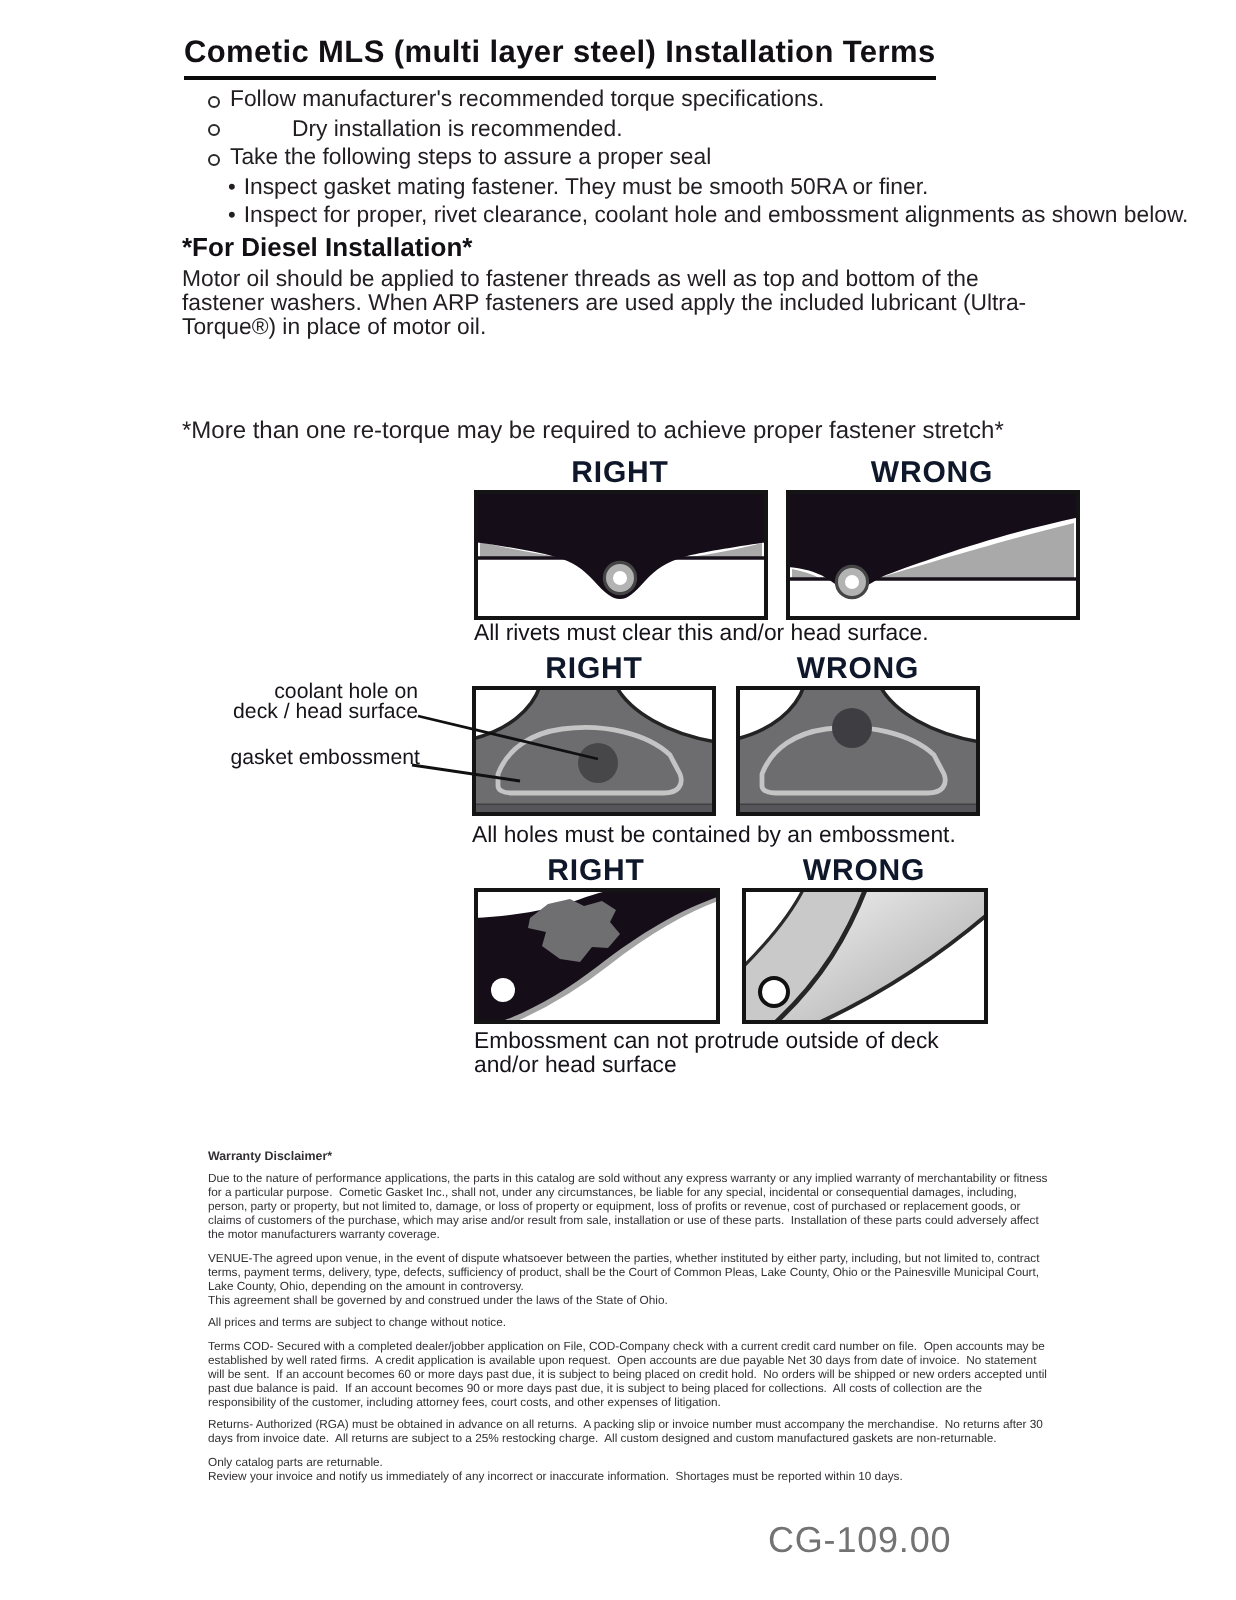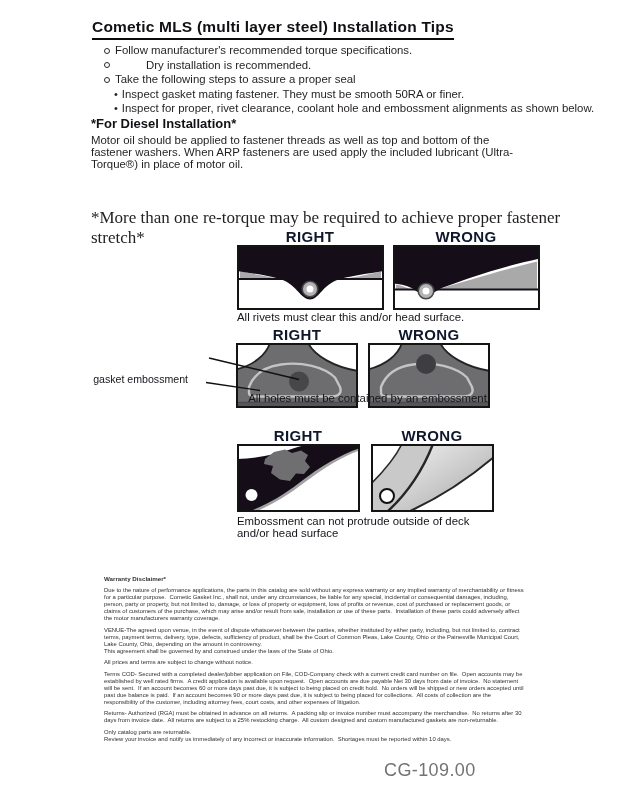--- a/index.html
+++ b/index.html
@@ -11,37 +11,37 @@
   .title{
     font-size:15.5px;font-weight:bold;letter-spacing:.2px;color:#121014;
     border-bottom:2.4px solid #0b0b0b;padding-bottom:2px;display:inline-block;
   }
   .bullet{position:absolute;left:104px;display:flex;align-items:flex-start;gap:5px;font-size:11.4px;line-height:13px;white-space:nowrap;}
   .ring{width:4px;height:4px;border:1.2px solid #2a2a2a;border-radius:50%;margin-top:3.5px;flex:0 0 auto;}
   .sub-bullet{position:absolute;left:114px;display:flex;align-items:flex-start;gap:4px;font-size:11.4px;line-height:13px;white-space:nowrap;}
   .dot{font-size:11px;line-height:12px;margin-top:0px;flex:0 0 auto;}
   .h-diesel{font-size:13px;font-weight:bold;color:#121014;}
   .para{font-size:11.4px;line-height:12.2px;}
-  .note{font-size:17px;font-family:Liberation Serif, serif;}
+  .note{font-size:12px;}
   .hdr{position:absolute;transform:translateX(-50%);font-size:15px;font-weight:bold;letter-spacing:.4px;color:#0f172a;white-space:nowrap;}
   .caption{font-size:11.4px;line-height:12.4px;color:#17131a;}
   .diag-label{font-size:10.6px;line-height:9.6px;text-align:right;color:#17131a;white-space:pre-line;}
   svg{display:block;}
   .fineprint{font-size:5.9px;line-height:7px;color:#333033;width:420px;}
   .fineprint h6{margin:0 0 5px 0;font-size:6.2px;font-weight:bold;}
   .fineprint p{margin:0 0 4.6px 0;white-space:pre-wrap;}
   .pagecode{font-size:18px;letter-spacing:.4px;color:#737373;}
 </style>
 </head>
 <body>
 
 <div class="page">
 
   <div class="abs" style="left:92px;top:18px;">
-    <span class="title">Cometic MLS (multi layer steel) Installation Tips</span>
+    <span class="title">Cometic MLS (multi layer steel) Installation Terms</span>
   </div>
 
   <div class="bullet" style="top:44px;">
     <span class="ring"></span>
     <span>Follow manufacturer's recommended torque specifications.</span>
   </div>
   <div class="bullet" style="top:58.5px;gap:36px;">
     <span class="ring"></span>
     <span>Dry installation is recommended.</span>
   </div>
@@ -85,21 +85,23 @@
     <circle cx="33" cy="46" r="7.8" fill="#b3b3b3" stroke="#454545" stroke-width="1.6"></circle>
     <circle cx="33" cy="46" r="3.5" fill="#ffffff"></circle>
     <rect x="1" y="1" width="145" height="63" fill="none" stroke="#141414" stroke-width="2"></rect>
   </svg>
 
   <div class="abs caption" style="left:237px;top:311px;">All rivets must clear this and/or head surface.</div>
 
   <div class="hdr" style="left:297px;top:326px;">RIGHT</div>
   <div class="hdr" style="left:429px;top:326px;">WRONG</div>
 
-  <div class="abs diag-label" style="left:82px;top:375px;width:106px;">gasket embossment</div>
+  <div class="abs diag-label" style="left:104px;top:342px;width:105px;">coolant hole on
+deck / head surface</div>
+  <div class="abs diag-label" style="left:104px;top:375px;width:106px;">gasket embossment</div>
 
   <svg class="abs" style="left:236px;top:343px;" width="122" height="65" viewBox="0 0 122 65">
     <rect width="122" height="65" fill="#6d6d6f"></rect>
     <path d="M0,0 L34,0 C30,12 18,22 0,26.5 Z" fill="#ffffff" stroke="#232323" stroke-width="1.8" stroke-linejoin="round"></path>
     <path d="M72,0 L122,0 L122,28 C98,24 79,13 72,0 Z" fill="#ffffff" stroke="#232323" stroke-width="1.8" stroke-linejoin="round"></path>
     <path d="M13,50 L13,44 C18,31 30,23.5 45,21.5 C66,18.5 88,24 99,34.5 L104,44 C106,49.5 103,53.5 96,53.5 L20,53.5 C15.5,53.5 13,52 13,50 Z" fill="none" stroke="#c4c4c4" stroke-width="2.4" stroke-linejoin="round"></path>
     <circle cx="63" cy="38.5" r="10" fill="#47474a"></circle>
     <line x1="1" y1="59.3" x2="121" y2="59.3" stroke="#404044" stroke-width="1"></line>
     <rect x="0" y="59.8" width="122" height="5.2" fill="#56565a"></rect>
     <rect x="1" y="1" width="120" height="63" fill="none" stroke="#141414" stroke-width="2"></rect>
@@ -114,21 +116,21 @@
     <line x1="1" y1="59.3" x2="121" y2="59.3" stroke="#404044" stroke-width="1"></line>
     <rect x="0" y="59.8" width="122" height="5.2" fill="#56565a"></rect>
     <rect x="1" y="1" width="120" height="63" fill="none" stroke="#141414" stroke-width="2"></rect>
   </svg>
 
   <svg class="abs" style="left:204px;top:352px;z-index:5;" width="100" height="45" viewBox="0 0 100 45">
     <line x1="5" y1="6" x2="95" y2="27.5" stroke="#101010" stroke-width="1.4"></line>
     <line x1="2" y1="30.5" x2="56" y2="38.5" stroke="#101010" stroke-width="1.4"></line>
   </svg>
 
-  <div class="abs caption" style="left:236px;top:392px;width:254px;text-align:right;">All holes must be contained by an embossment.</div>
+  <div class="abs caption" style="left:236px;top:412px;width:254px;text-align:left;">All holes must be contained by an embossment.</div>
 
   <div class="hdr" style="left:298px;top:427px;">RIGHT</div>
   <div class="hdr" style="left:432px;top:427px;">WRONG</div>
 
   <svg class="abs" style="left:237px;top:444px;" width="123" height="68" viewBox="0 0 123 68">
     <rect width="123" height="68" fill="#ffffff"></rect>
     <path d="M10,68 C34,59 52,47 66,36 C88,19 106,9 123,3" fill="none" stroke="#a3a3a3" stroke-width="6"></path>
     <path d="M0,15 C22,14 40,10.5 56,4.5 C65,1.5 72,0 80,0 L123,0 L123,4 C103,11 84,22 62,39 C45,52 28,62 10,68 L0,68 Z" fill="#150d18"></path>
     <path d="M28,15 L37,8 L48,5.5 L55,9 L64,6.5 L71,11 L68,17 L73,23 L67,30 L59,29.5 L53,37 L43,35.5 L34,29 L36,22 L27,20 Z" fill="#6f6f72"></path>
     <circle cx="14.5" cy="51" r="6" fill="#ffffff"></circle>

